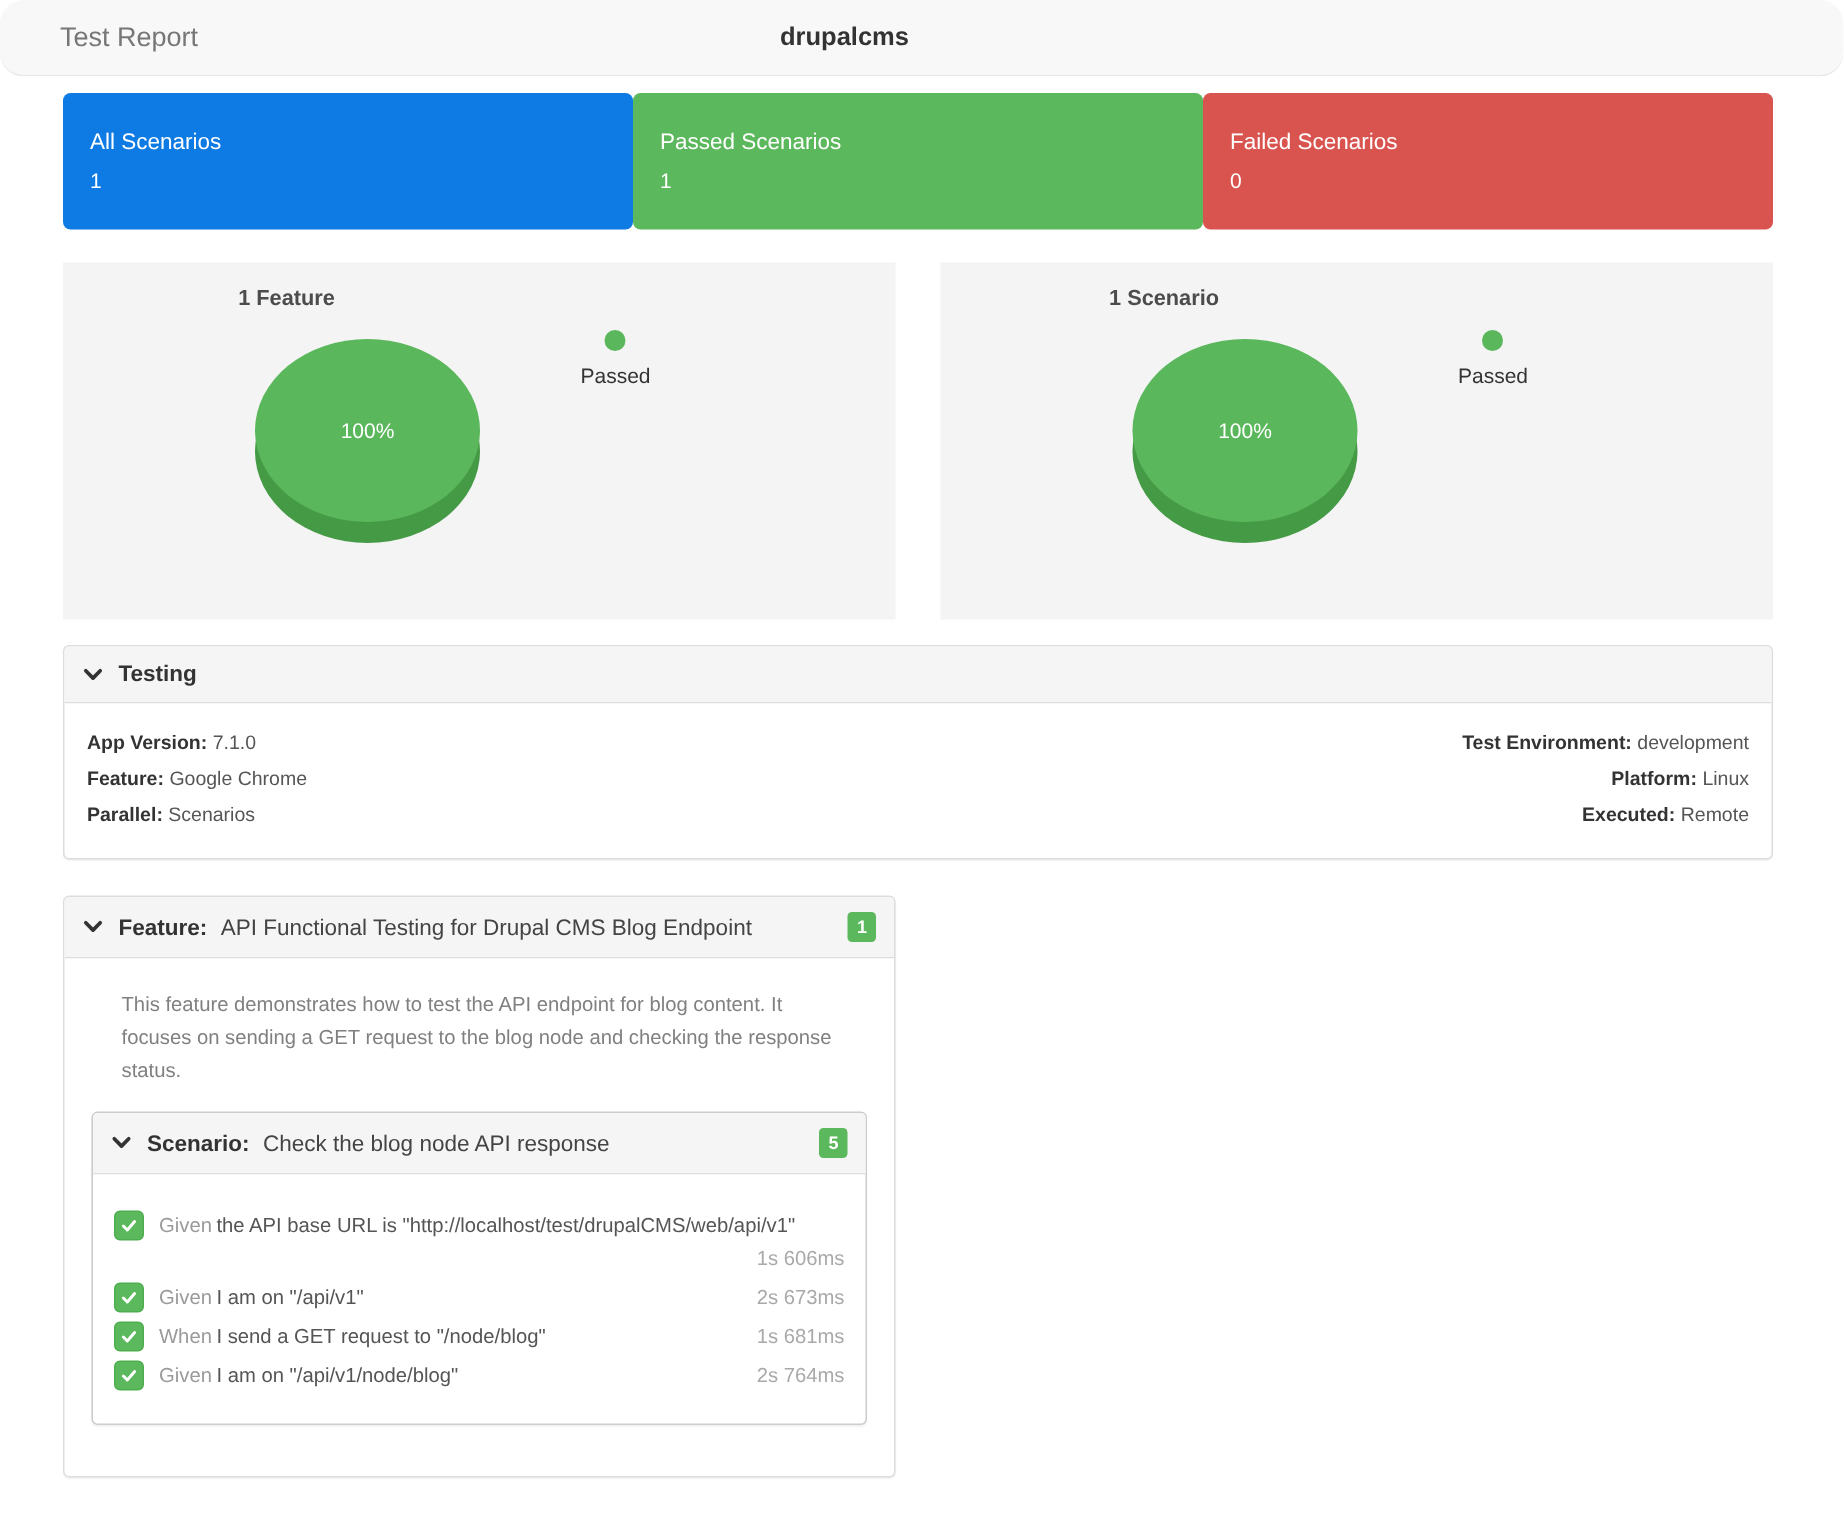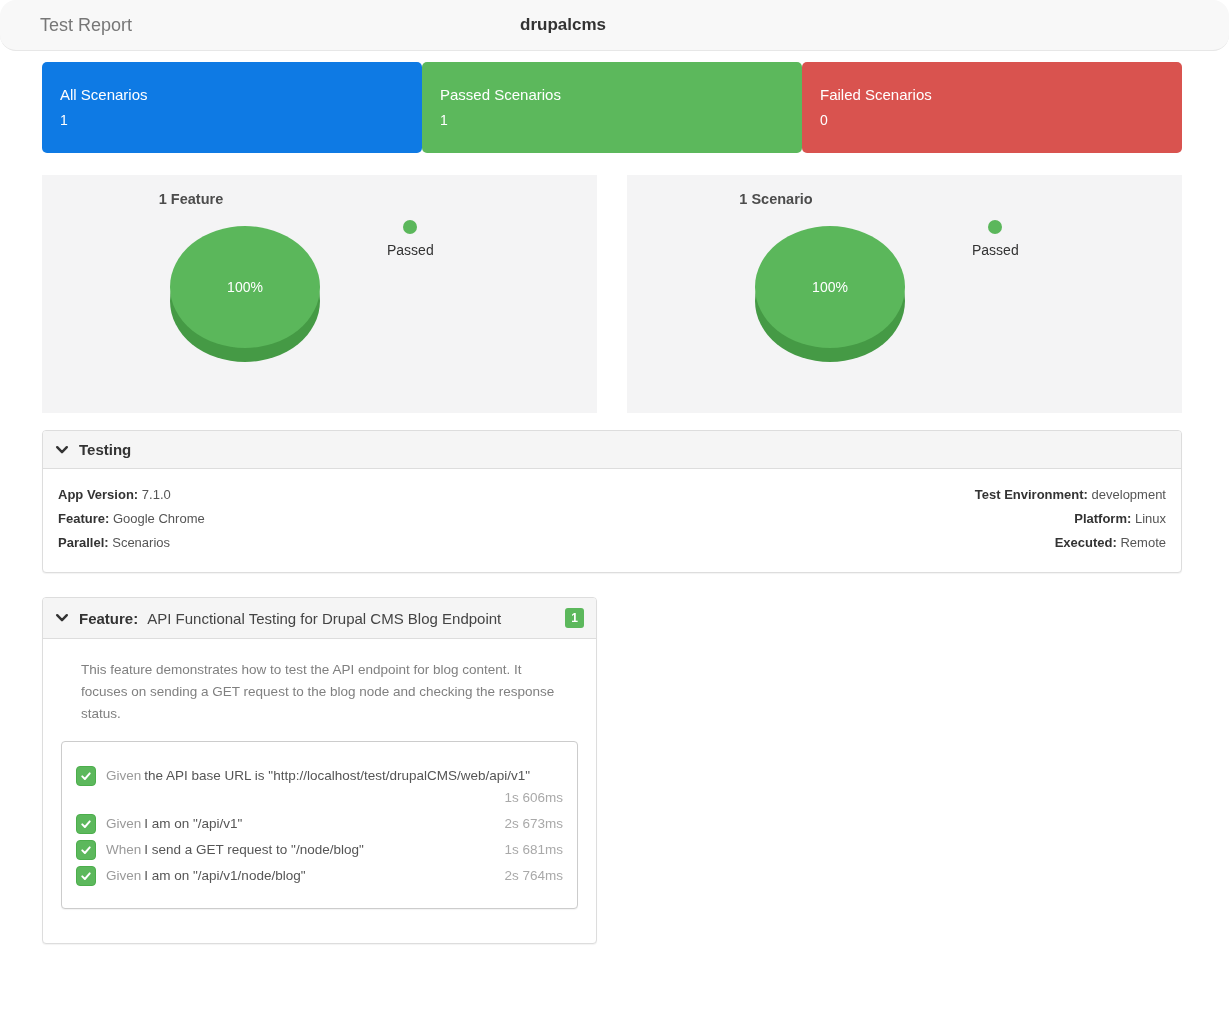--- a/index.html
+++ b/index.html
@@ -210,20 +210,28 @@
           <path d="M2.5 4.8 L8 10.4 L13.5 4.8" stroke="#333" stroke-width="2.8" fill="none" stroke-linecap="round" stroke-linejoin="round"></path>
         </svg>
       <span class="head-keyword">Feature:</span>
       <span class="head-title">API Functional Testing for Drupal CMS Blog Endpoint</span>
       <span class="badge">1</span>
     </div>
     <div class="feature-body">
       <div class="feature-desc">This feature demonstrates how to test the API endpoint for blog content. It focuses on sending a GET request to the blog node and checking the response status.</div>
 
       <div class="panel scenario-panel">
+        <div class="panel-heading">
+          <svg class="chev" viewBox="0 0 16 16">
+              <path d="M2.5 4.8 L8 10.4 L13.5 4.8" stroke="#333" stroke-width="2.8" fill="none" stroke-linecap="round" stroke-linejoin="round"></path>
+            </svg>
+          <span class="head-keyword">Scenario:</span>
+          <span class="head-title">Check the blog node API response</span>
+          <span class="badge">5</span>
+        </div>
         <div class="scenario-body">
 
           <div class="step">
             <span class="step-check">
                 <svg viewBox="0 0 16 16">
                   <path d="M3 8.5 L6.5 12 L13 4.5" stroke="#fff" stroke-width="2.6" fill="none" stroke-linecap="round" stroke-linejoin="round"></path>
                 </svg>
               </span>
             <span class="step-text"><span class="step-keyword">Given</span><span>the API base URL is "http://localhost/test/drupalCMS/web/api/v1"</span></span>
             <span class="step-duration dur-newline">1s 606ms</span>

